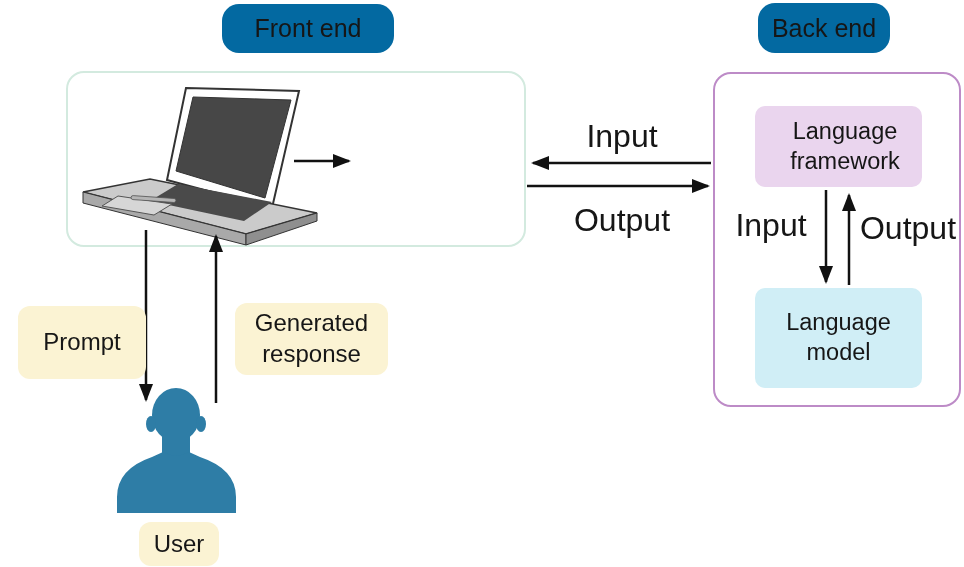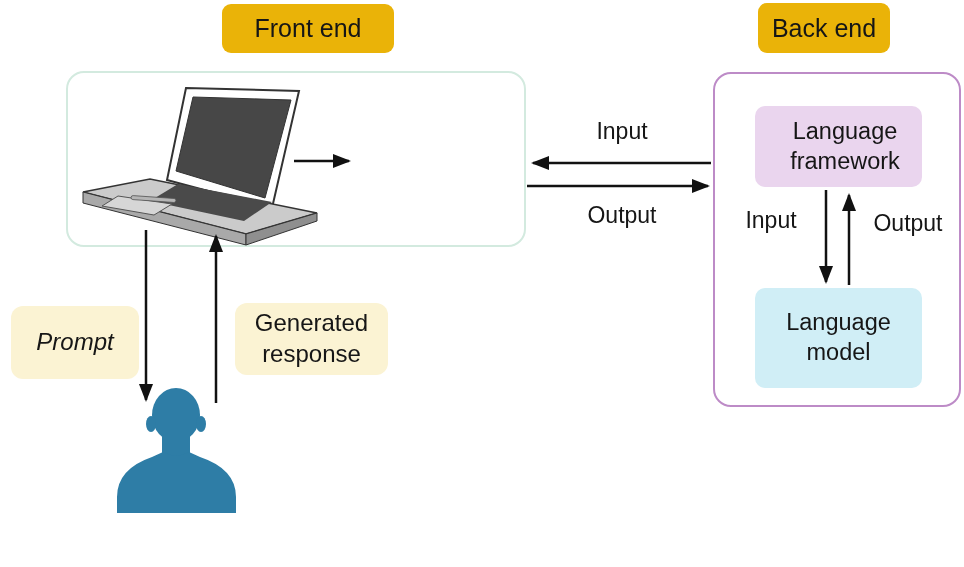--- a/index.html
+++ b/index.html
@@ -8,22 +8,22 @@
     width: 964px; height: 567px;
     background: #ffffff;
     font-family: "Liberation Sans", "DejaVu Sans", sans-serif;
     color: #161616;
     overflow: hidden;
   }
   .stage * { box-sizing: border-box; }
 
   .badge {
     position: absolute;
-    background: #eab308;
-    border-radius: 9px;
+    background: #0369a1;
+    border-radius: 17px;
     display: flex; align-items: center; justify-content: center;
     font-size: 25px;
   }
   #front-badge { left: 222px; top: 4px;  width: 172px; height: 49px; }
   #back-badge  { left: 758px; top: 3px;  width: 132px; height: 50px; }
 
   .container-box {
     position: absolute;
     background: #ffffff;
     border-radius: 18px;
@@ -38,38 +38,38 @@
     text-align: center;
     font-size: 23.5px; line-height: 1.26;
     padding: 4px 8px;
   }
   #web-framework  { left: 352px; top: 121px; width: 156px; height: 80px; background: #d7e9e0; }
   #lang-framework { left: 755px; top: 106px; width: 167px; height: 81px; background: #ead5ee; padding-left: 21px; }
   #lang-model     { left: 755px; top: 288px; width: 167px; height: 100px; background: #d0eef6; }
 
   .flow-label {
     position: absolute;
-    font-size: 23px;
+    font-size: 32px;
     text-align: center;
   }
   #input-top      { left: 560px; top: 118px; width: 124px; }
   #output-top     { left: 555px; top: 202px; width: 134px; }
   #input-backend  { left: 726px; top: 207px; width: 90px;  }
   #output-backend { left: 855px; top: 210px; width: 106px; }
 
   .note {
     position: absolute;
     background: #fbf3d3;
     border-radius: 12px;
     display: flex; align-items: center; justify-content: center;
     text-align: center;
     font-size: 24px; line-height: 1.28;
     padding: 4px 8px;
   }
-  #prompt-note   { left: 11px;   top: 306px; width: 128px; height: 73px; font-style: italic; }
+  #prompt-note   { left: 18px;   top: 306px; width: 128px; height: 73px; }
   #response-note { left: 235px; top: 303px; width: 153px; height: 72px; }
   #user-note     { left: 139px; top: 522px; width: 80px;  height: 44px; }
 
   #diagram-art {
     position: absolute; left: 0; top: 0;
   }
 </style>
 </head>
 <body>
 
@@ -134,14 +134,17 @@
 
   <div class="flow-label" id="input-backend">Input</div>
   <div class="flow-label" id="output-backend">Output</div>
 
   <div class="note" id="prompt-note">
     <span>Prompt</span>
   </div>
   <div class="note" id="response-note">
     <span>Generated response</span>
   </div>
+  <div class="note" id="user-note">
+    <span>User</span>
+  </div>
 
 </div>
 
 </body></html>

